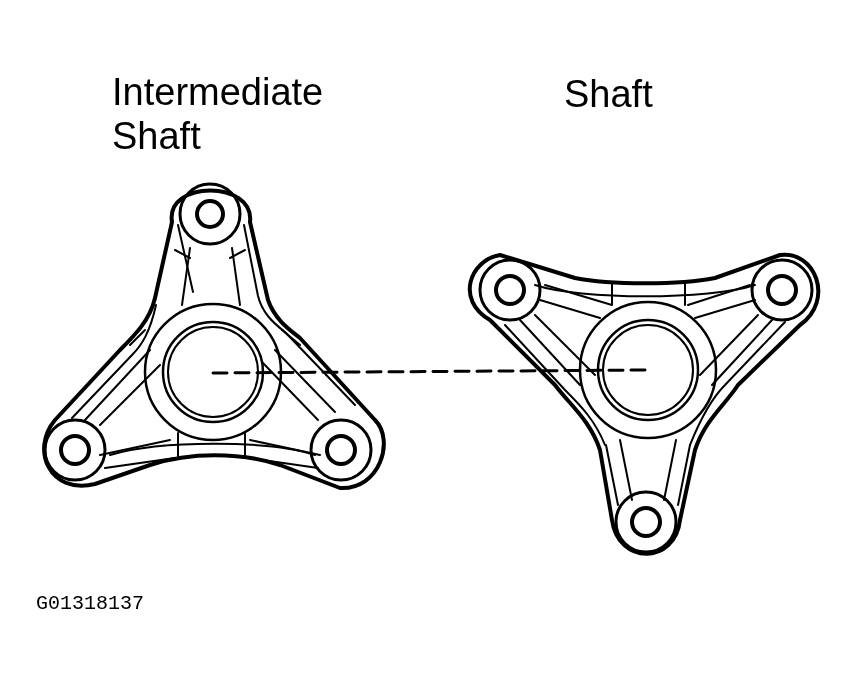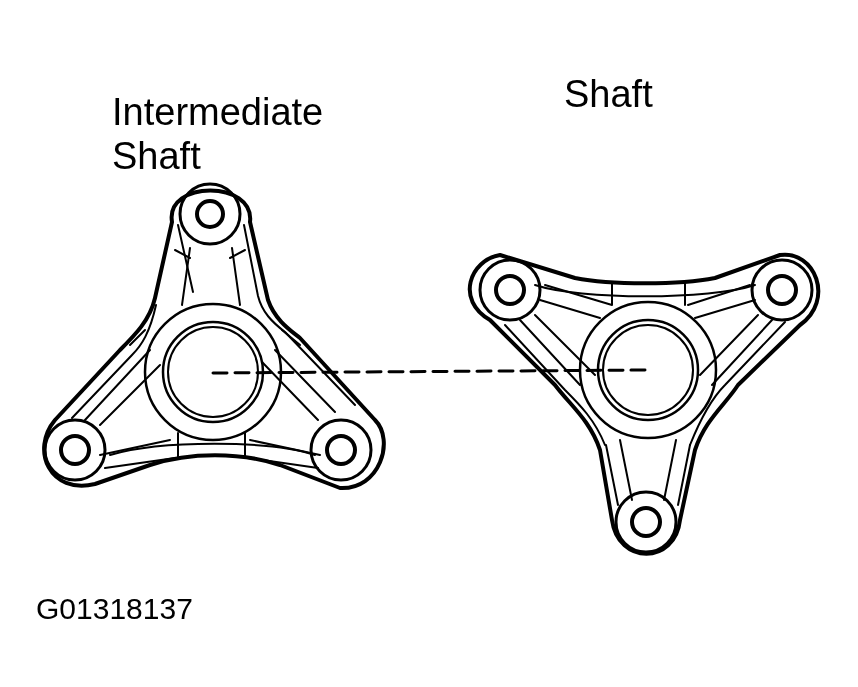--- a/index.html
+++ b/index.html
@@ -5,27 +5,27 @@
   html, body { margin: 0; padding: 0; background: #ffffff; }
   body { width: 858px; height: 687px; position: relative; overflow: hidden; }
   .label {
     position: absolute;
     font-family: "Liberation Sans", "DejaVu Sans", sans-serif;
     color: #000000;
     font-size: 38px;
     line-height: 44px;
     white-space: nowrap;
   }
-  #label-intermediate { left: 112px; top: 70px; margin-top: 20px; }
+  #label-intermediate { left: 112px; top: 70px; }
   #label-propeller { left: 564px; top: 72px; }
   .fig-id {
     position: absolute;
     left: 36px; top: 592px;
-    font-family: Liberation Sans, sans-serif;
-    font-size: 30px;
+    font-family: Liberation Mono, monospace;
+    font-size: 20px;
     color: #000;
     white-space: nowrap;
   }
   svg.drawing { position: absolute; left: 0; top: 0; }
 </style>
 </head>
 <body>
 
 <div class="label" id="label-intermediate">
   <div>Intermediate</div>

